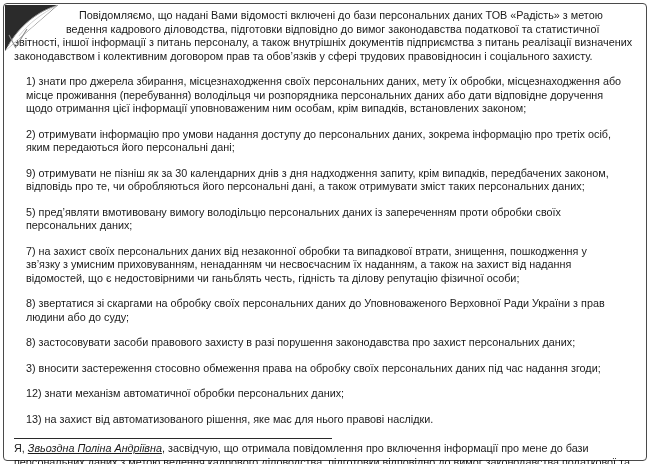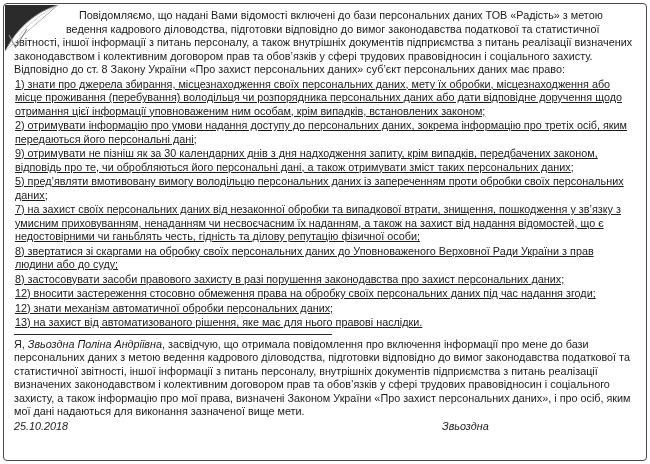--- a/index.html
+++ b/index.html
@@ -6,25 +6,25 @@
   body{width:650px;height:464px;position:relative;overflow:hidden;
        font-family:"Liberation Sans",sans-serif;}
   .page{position:absolute;left:3px;top:3px;right:3px;bottom:3px;
         border:1px solid #4a4a4a;border-radius:4px;background:#fff;
         padding:5px 11px 4px 10px;box-sizing:border-box;
         font-size:10.8px;line-height:13.5px;color:#1a1a1a;}
   .fold-spacer{float:left;width:46px;height:27px;margin-right:6px;}
   .fold-svg{position:absolute;left:0px;top:0px;pointer-events:none;}
   .intro{text-indent:13px;margin:0;}
   p,.line{margin:0;}
-  .rights-item{margin:1px;text-decoration:underline;}
+  .rights-item{margin:12px;}
   .separator{border:none;border-top:1px solid #2a2a2a;width:318px;
              margin:4px 0 3px 0;height:0;}
   .ack{margin:0;}
-  .person-name{font-style:italic;}
+  .person-name{font-style:italic;text-decoration:underline;}
   .footer{position:relative;height:14px;margin-top:1px;}
   .doc-date{font-style:italic;}
   .signature{position:absolute;left:428px;top:0;font-style:italic;}
 </style>
 </head>
 <body>
 
 <div class="page">
 
   <svg class="fold-svg" width="58" height="50" viewBox="0 0 58 50">
@@ -32,30 +32,29 @@
     <path d="M53,1.5 C34,7 15,22 4,42 L1,47 L53,1.5 Z" fill="#ffffff"></path>
     <path d="M53,1.5 C34,7 15,22 4,42" fill="none" stroke="#8a8a8a" stroke-width="1"></path>
     <path d="M53,1.5 C38,9.5 25,19 15,32" fill="none" stroke="#bdbdbd" stroke-width="0.7"></path>
     <path d="M5,31 L11.5,43.5 L23,25" fill="none" stroke="#8a8a8a" stroke-width="1.1"></path>
   </svg>
 
   <div class="fold-spacer"></div>
 
   <p class="intro">Повідомляємо, що надані Вами відомості включені до бази персональних даних ТОВ «Радість» з метою ведення кадрового діловодства, підготовки відповідно до вимог законодавства податкової та статистичної звітності, іншої інформації з питань персоналу, а також внутрішніх документів підприємства з питань реалізації визначених законодавством і колективним договором прав та обов’язків у сфері трудових правовідносин і соціального захисту.</p>
 
-  <p class="line">Відповідно до ст. 8 Закону України «Про захист персональних даних» суб’єкт персональних даних має право:</p>
 
   <div class="rights-item">1) знати про джерела збирання, місцезнаходження своїх персональних даних, мету їх обробки, місцезнаходження або місце проживання (перебування) володільця чи розпорядника персональних даних або дати відповідне доручення щодо отримання цієї інформації уповноваженим ним особам, крім випадків, встановлених законом;</div>
   <div class="rights-item">2) отримувати інформацію про умови надання доступу до персональних даних, зокрема інформацію про третіх осіб, яким передаються його персональні дані;</div>
   <div class="rights-item">9) отримувати не пізніш як за 30 календарних днів з дня надходження запиту, крім випадків, передбачених законом, відповідь про те, чи обробляються його персональні дані, а також отримувати зміст таких персональних даних;</div>
   <div class="rights-item">5) пред’являти вмотивовану вимогу володільцю персональних даних із запереченням проти обробки своїх персональних даних;</div>
   <div class="rights-item">7) на захист своїх персональних даних від незаконної обробки та випадкової втрати, знищення, пошкодження у зв’язку з умисним приховуванням, ненаданням чи несвоєчасним їх наданням, а також на захист від надання відомостей, що є недостовірними чи ганьблять честь, гідність та ділову репутацію фізичної особи;</div>
   <div class="rights-item">8) звертатися зі скаргами на обробку своїх персональних даних до Уповноваженого Верховної Ради України з прав людини або до суду;</div>
   <div class="rights-item">8) застосовувати засоби правового захисту в разі порушення законодавства про захист персональних даних;</div>
-  <div class="rights-item">12) вносити застереження стосовно обмеження права на обробку своїх персональних даних під час надання згоди;</div>
+  <div class="rights-item">3) вносити застереження стосовно обмеження права на обробку своїх персональних даних під час надання згоди;</div>
   <div class="rights-item">12) знати механізм автоматичної обробки персональних даних;</div>
   <div class="rights-item">13) на захист від автоматизованого рішення, яке має для нього правові наслідки.</div>
 
   <hr class="separator">
 
   <p class="ack"><span>Я, </span><span class="person-name">Звьоздна Поліна Андріївна</span><span>, засвідчую, що отримала повідомлення про включення інформації про мене до бази персональних даних з метою ведення кадрового діловодства, підготовки відповідно до вимог законодавства податкової та статистичної звітності, іншої інформації з питань персоналу, внутрішніх документів підприємства з питань реалізації визначених законодавством і колективним договором прав та обов’язків у сфері трудових правовідносин і соціального захисту, а також інформацію про мої права, визначені Законом України «Про захист персональних даних», і про осіб, яким мої дані надаються для виконання зазначеної вище мети.</span></p>
 
   <div class="footer">
     <span class="doc-date">25.10.2018</span>
     <span class="signature">Звьоздна</span>

